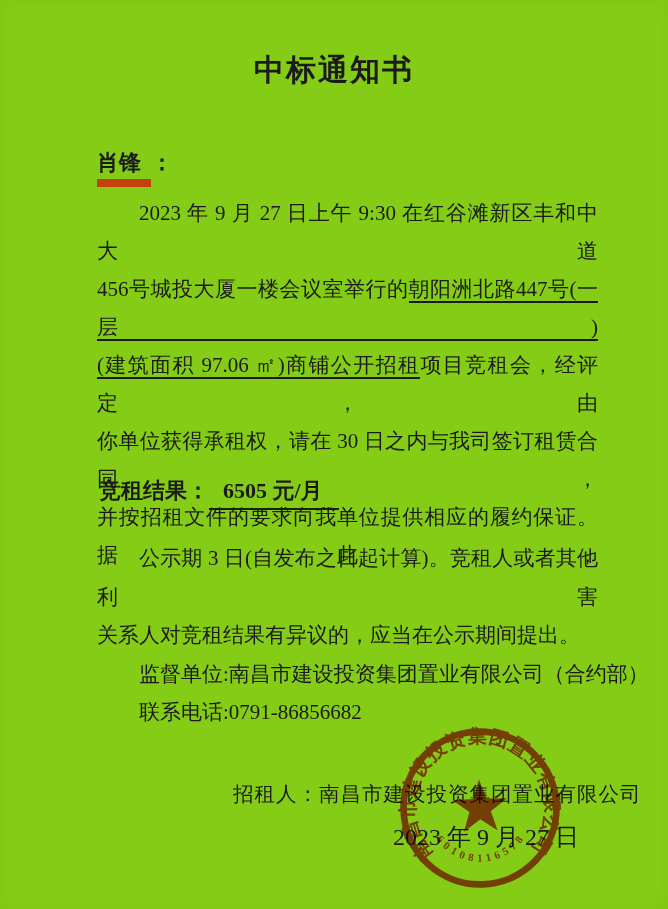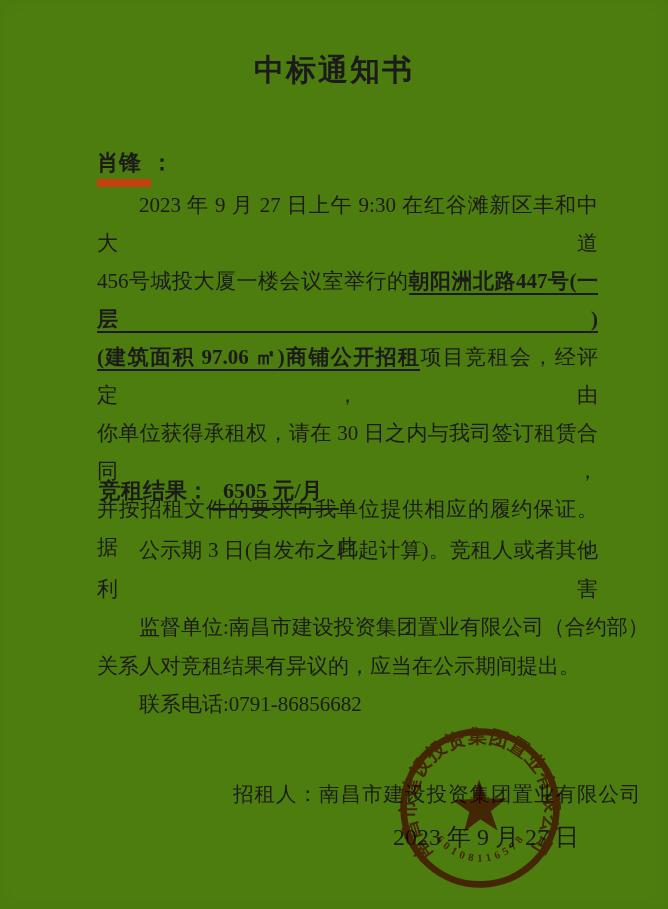--- a/index.html
+++ b/index.html
@@ -1,20 +1,20 @@
 <!DOCTYPE html>
 <html><head>
 <meta charset="utf-8">
 <style>
   html,body{margin:0;padding:0;background:#e8e8e8;}
   #page{
     position:relative;
     width:668px;height:909px;
     margin:0 auto;
-    background:#4d7c0f;
+    background:#84cc16;
     overflow:hidden;
     font-family:"Liberation Serif","DejaVu Serif",serif;
     color:#1b1b1b;
     box-shadow:inset 0 0 18px rgba(0,0,0,0.03);
   }
   .doc-title{
     position:absolute;top:50px;left:0;right:0;
     text-align:center;
     font-size:30px;font-weight:bold;letter-spacing:2px;
   }
@@ -22,30 +22,30 @@
     position:absolute;left:97px;top:148px;
     font-size:22px;font-weight:bold;white-space:nowrap;
   }
   .salutation .name{
     border-bottom:8px solid #c2410c;
     padding:0 10px 1px 0;
     display:inline-block;
   }
   .para{
     position:absolute;left:97px;width:501px;
-    font-size:21px;line-height:38px;
+    font-size:21px;line-height:38px;margin-top:8px;
   }
   #para1{top:186px;}
   #para2{top:531px;line-height:38.5px;}
   .jline{text-align:justify;text-align-last:justify;}
   .indent{text-indent:42px;}
   .plainline{text-align:left;}
   .nowrap{white-space:nowrap;}
   .emph{
-    font-weight:bold;
+    font-weight:normal;
     border-bottom:2px solid #1b1b1b;
   }
   .result-line{
     position:absolute;left:99px;top:456px;
     font-size:22px;font-weight:bold;white-space:nowrap;margin-top:20px;
   }
   .result-line .value{
     border-bottom:2px solid #1b1b1b;
     padding:0 16px 2px 14px;
     display:inline-block;
@@ -86,22 +86,22 @@
     <div class="jline"><span>你单位获得承租权，请在 30 日之内与我司签订租赁合同，</span></div>
     <div class="jline"><span>并按招租文件的要求向我单位提供相应的履约保证。据此，</span></div>
   </div>
 
   <div class="result-line">
     <span>竞租结果：</span><span class="value">6505 元/月</span>
   </div>
 
   <div class="para" id="para2">
     <div class="jline indent"><span>公示期 3 日(自发布之日起计算)。竞租人或者其他利害</span></div>
+    <div class="plainline"><span>关系人对竞租结果有异议的，应当在公示期间提出。</span></div>
     <div class="plainline indent nowrap"><span>监督单位:南昌市建设投资集团置业有限公司（合约部）</span></div>
-    <div class="plainline"><span>关系人对竞租结果有异议的，应当在公示期间提出。</span></div>
     <div class="plainline indent nowrap"><span>联系电话:0791-86856682</span></div>
   </div>
 
   <div class="sig-lessor">招租人：南昌市建设投资集团置业有限公司</div>
   <div class="sig-date">2023 年 9 月 27 日</div>
 
   <svg class="seal" viewBox="0 0 200 200" xmlns="http://www.w3.org/2000/svg">
     <defs>
       <path id="arcTop" d="M 44.8,155.2 A 78,78 0 1 1 155.2,155.2" fill="none"></path>
       <path id="arcBottom" d="M 44.6,132 A 64,64 0 0 0 155.4,132" fill="none"></path>

